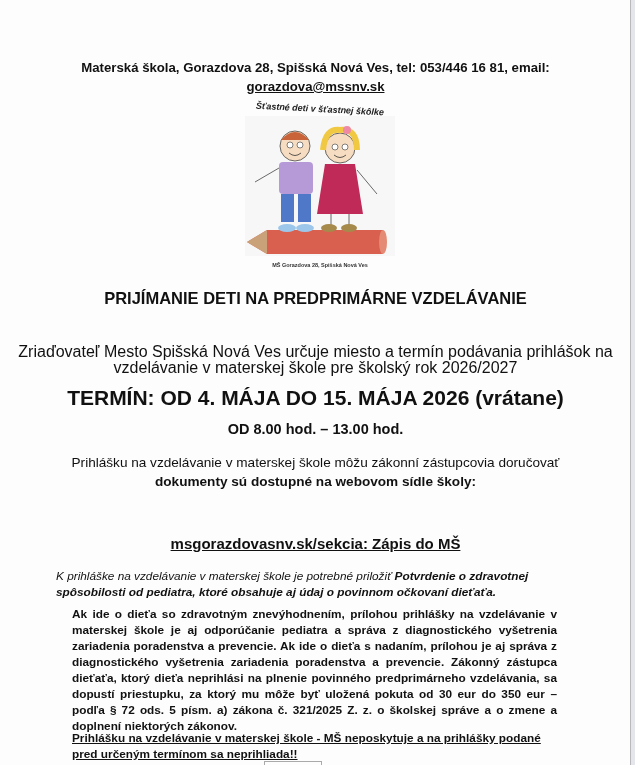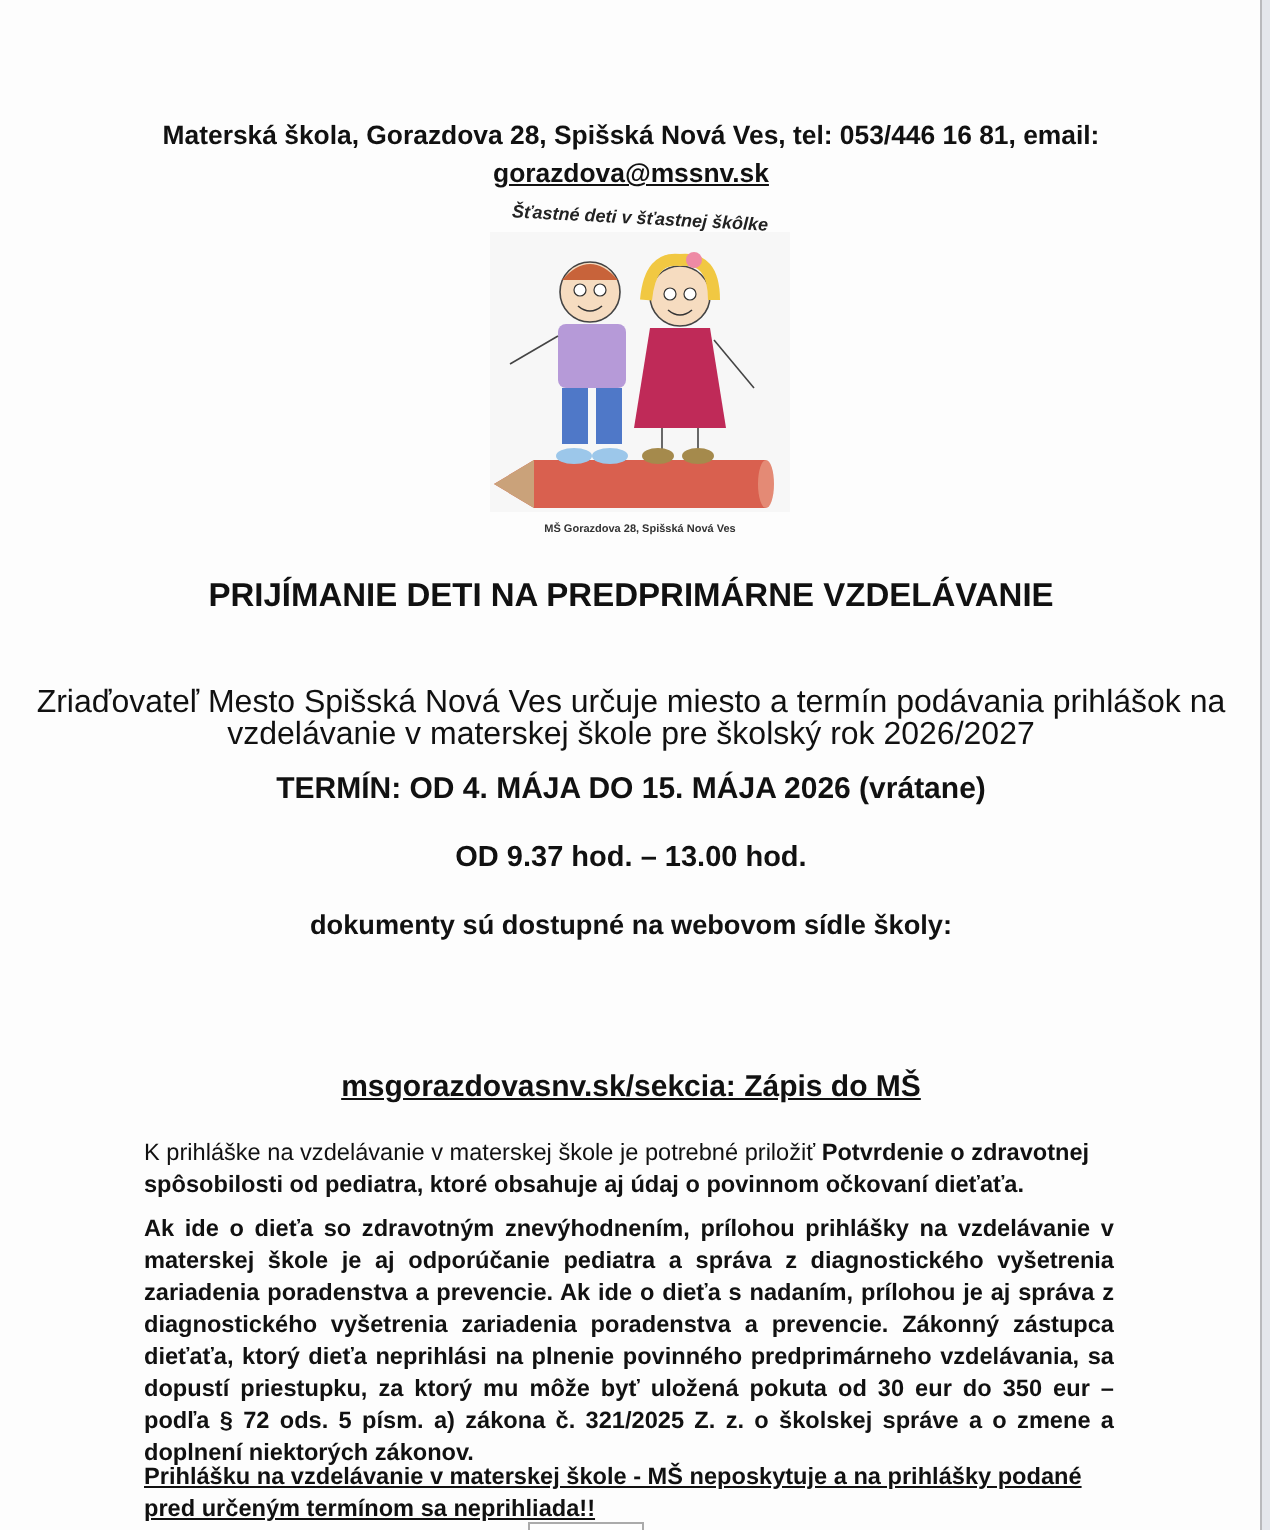--- a/index.html
+++ b/index.html
@@ -12,26 +12,26 @@
   .page { position:absolute; left:0; top:0; width:612px; height:765px; background:#fdfdfd; }
   .scrollbar { position:absolute; right:0; top:0; width:4px; height:765px; background:#e4e6ec; border-left:1px solid #b9b9bd; }
   .c { position:absolute; left:0; width:631px; text-align:center; }
   .hdr { top:58px; font-size:13.2px; font-weight:bold; line-height:19px; }
   .hdr .mail { text-decoration:underline; }
   .logo { position:absolute; left:245px; top:104px; width:150px; height:170px; }
   .logo-title { position:absolute; left:0; top:0; width:150px; font-size:9px; font-weight:bold; font-style:italic; text-align:center; transform:rotate(3deg); color:#222; }
   .logo-cap { position:absolute; left:0; top:158px; width:150px; text-align:center; font-size:5.5px; font-weight:bold; color:#333; }
   .title { top:287px; font-size:16.5px; font-weight:bold; line-height:23px; }
   .sub { top:344px; font-size:16px; font-weight:normal; line-height:16px; }
-  .term { top:386px; font-size:15px; font-weight:bold; }
+  .term { top:386px; font-size:21px; font-weight:bold; }
   .hours { top:421px; font-size:14.5px; font-weight:bold; }
   .info { top:453px; font-size:13.6px; line-height:19px; }
   .info b { font-weight:bold; }
   .web { top:535px; font-size:15px; font-weight:bold; text-decoration:underline; }
-  .p1 { position:absolute; left:72px; width:485px; top:568px; font-size:11.8px; line-height:16px; }
+  .p1 { position:absolute; left:56px; width:485px; top:568px; font-size:11.8px; line-height:16px;font-style:italic; }
   .p2 { position:absolute; left:72px; width:485px; top:606px; font-size:11.8px; font-weight:bold; line-height:16px; text-align:justify; }
   .p3 { position:absolute; left:72px; width:485px; top:730px; font-size:11.8px; font-weight:bold; line-height:16px; text-decoration:underline; }
   .box { position:absolute; left:264px; top:761px; width:56px; height:8px; border:1px solid #aaa; border-bottom:none; }
 </style>
 </head>
 <body>
 
 <div class="page">
 
   <div class="c hdr">
@@ -79,23 +79,24 @@
   <div class="c title">
     <div>PRIJÍMANIE DETI NA PREDPRIMÁRNE VZDELÁVANIE</div>
   </div>
 
   <div class="c sub">
     <div>Zriaďovateľ Mesto Spišská Nová Ves určuje miesto a termín podávania prihlášok  na</div>
     <div>vzdelávanie v materskej škole pre školský rok 2026/2027</div>
   </div>
 
   <div class="c term">TERMÍN: OD 4. MÁJA DO 15. MÁJA 2026  (vrátane)</div>
-  <div class="c hours">OD 9.37 hod. – 13.00 hod.</div>
+  <div class="c hours">OD 8.00 hod. – 13.00 hod.</div>
 
   <div class="c info">
+    <div>Prihlášku  na vzdelávanie v materskej škole môžu zákonní zástupcovia doručovať</div>
     <div><b>dokumenty sú dostupné na webovom sídle školy:</b></div>
   </div>
 
   <div class="c web">msgorazdovasnv.sk/sekcia: Zápis do MŠ</div>
 
   <div class="p1"><span>K prihláške na vzdelávanie v materskej škole je potrebné priložiť </span><b>Potvrdenie o zdravotnej spôsobilosti od pediatra, ktoré obsahuje aj údaj o povinnom očkovaní dieťaťa.</b></div>
 
   <div class="p2">Ak ide o dieťa so zdravotným znevýhodnením, prílohou prihlášky na vzdelávanie v materskej škole je aj odporúčanie pediatra a správa z diagnostického vyšetrenia zariadenia poradenstva a prevencie. Ak ide o dieťa s nadaním, prílohou je aj správa z diagnostického vyšetrenia zariadenia poradenstva a prevencie. Zákonný zástupca dieťaťa, ktorý dieťa neprihlási na plnenie povinného predprimárneho vzdelávania, sa dopustí priestupku, za ktorý mu môže byť uložená pokuta od 30 eur do 350 eur – podľa § 72 ods. 5 písm. a) zákona č. 321/2025 Z. z. o školskej správe a o zmene a doplnení niektorých zákonov.</div>
 
   <div class="p3">Prihlášku na vzdelávanie v materskej škole - MŠ neposkytuje a na prihlášky podané pred určeným termínom sa neprihliada!!</div>

